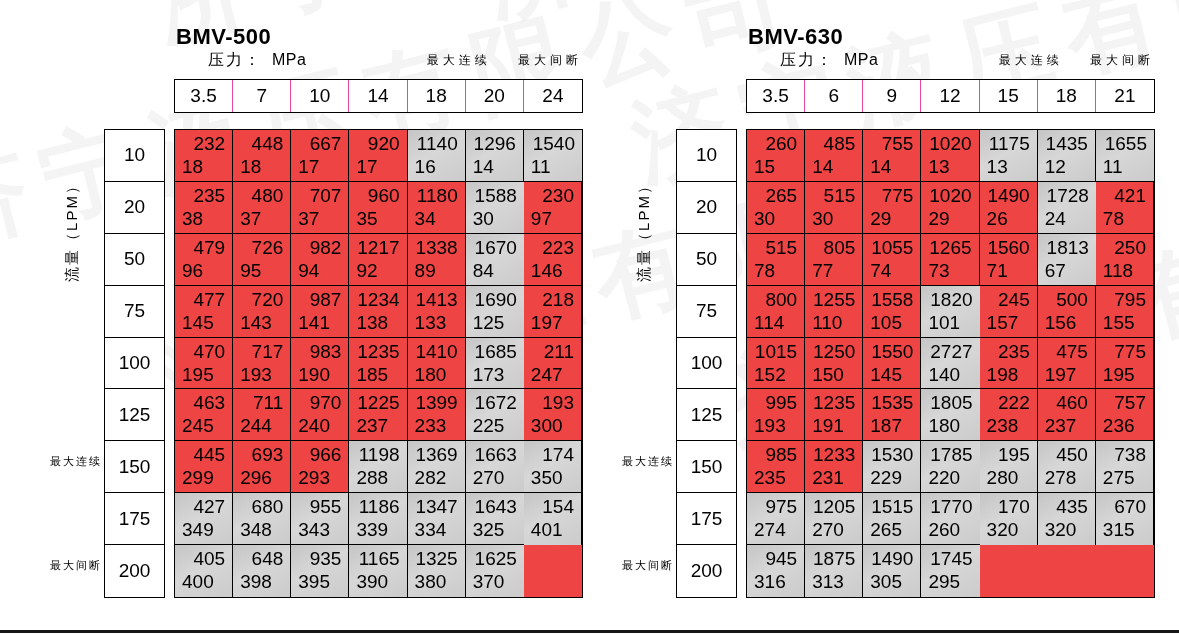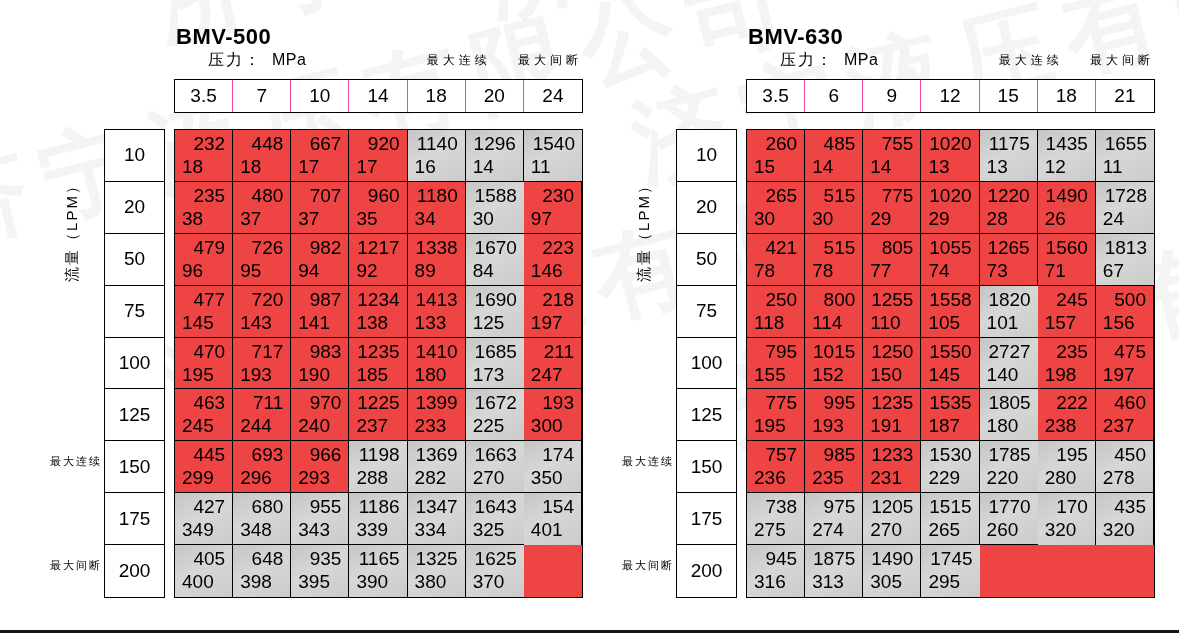--- a/index.html
+++ b/index.html
@@ -430,24 +430,20 @@
         </div>
         <div class="bcell">
           <div class="t">775</div>
           <div class="b">29</div>
         </div>
         <div class="bcell">
           <div class="t">1020</div>
           <div class="b">29</div>
         </div>
         <div class="bcell">
-          <div class="t">1220</div>
-          <div class="b">28</div>
-        </div>
-        <div class="bcell">
           <div class="t">1490</div>
           <div class="b">26</div>
         </div>
         <div class="bcell lc sh">
           <div class="t">1728</div>
           <div class="b">24</div>
         </div>
         <div class="bcell">
           <div class="t">421</div>
           <div class="b">78</div>
@@ -608,20 +604,24 @@
           <div class="t">1770</div>
           <div class="b">260</div>
         </div>
         <div class="bcell lr sh">
           <div class="t">170</div>
           <div class="b">320</div>
         </div>
         <div class="bcell lr sh">
           <div class="t">435</div>
           <div class="b">320</div>
+        </div>
+        <div class="bcell lr sh">
+          <div class="t">670</div>
+          <div class="b">315</div>
         </div>
         <div class="bcell lr sh">
           <div class="t">945</div>
           <div class="b">316</div>
         </div>
         <div class="bcell lr sh">
           <div class="t">1875</div>
           <div class="b">313</div>
         </div>
         <div class="bcell lr sh">

